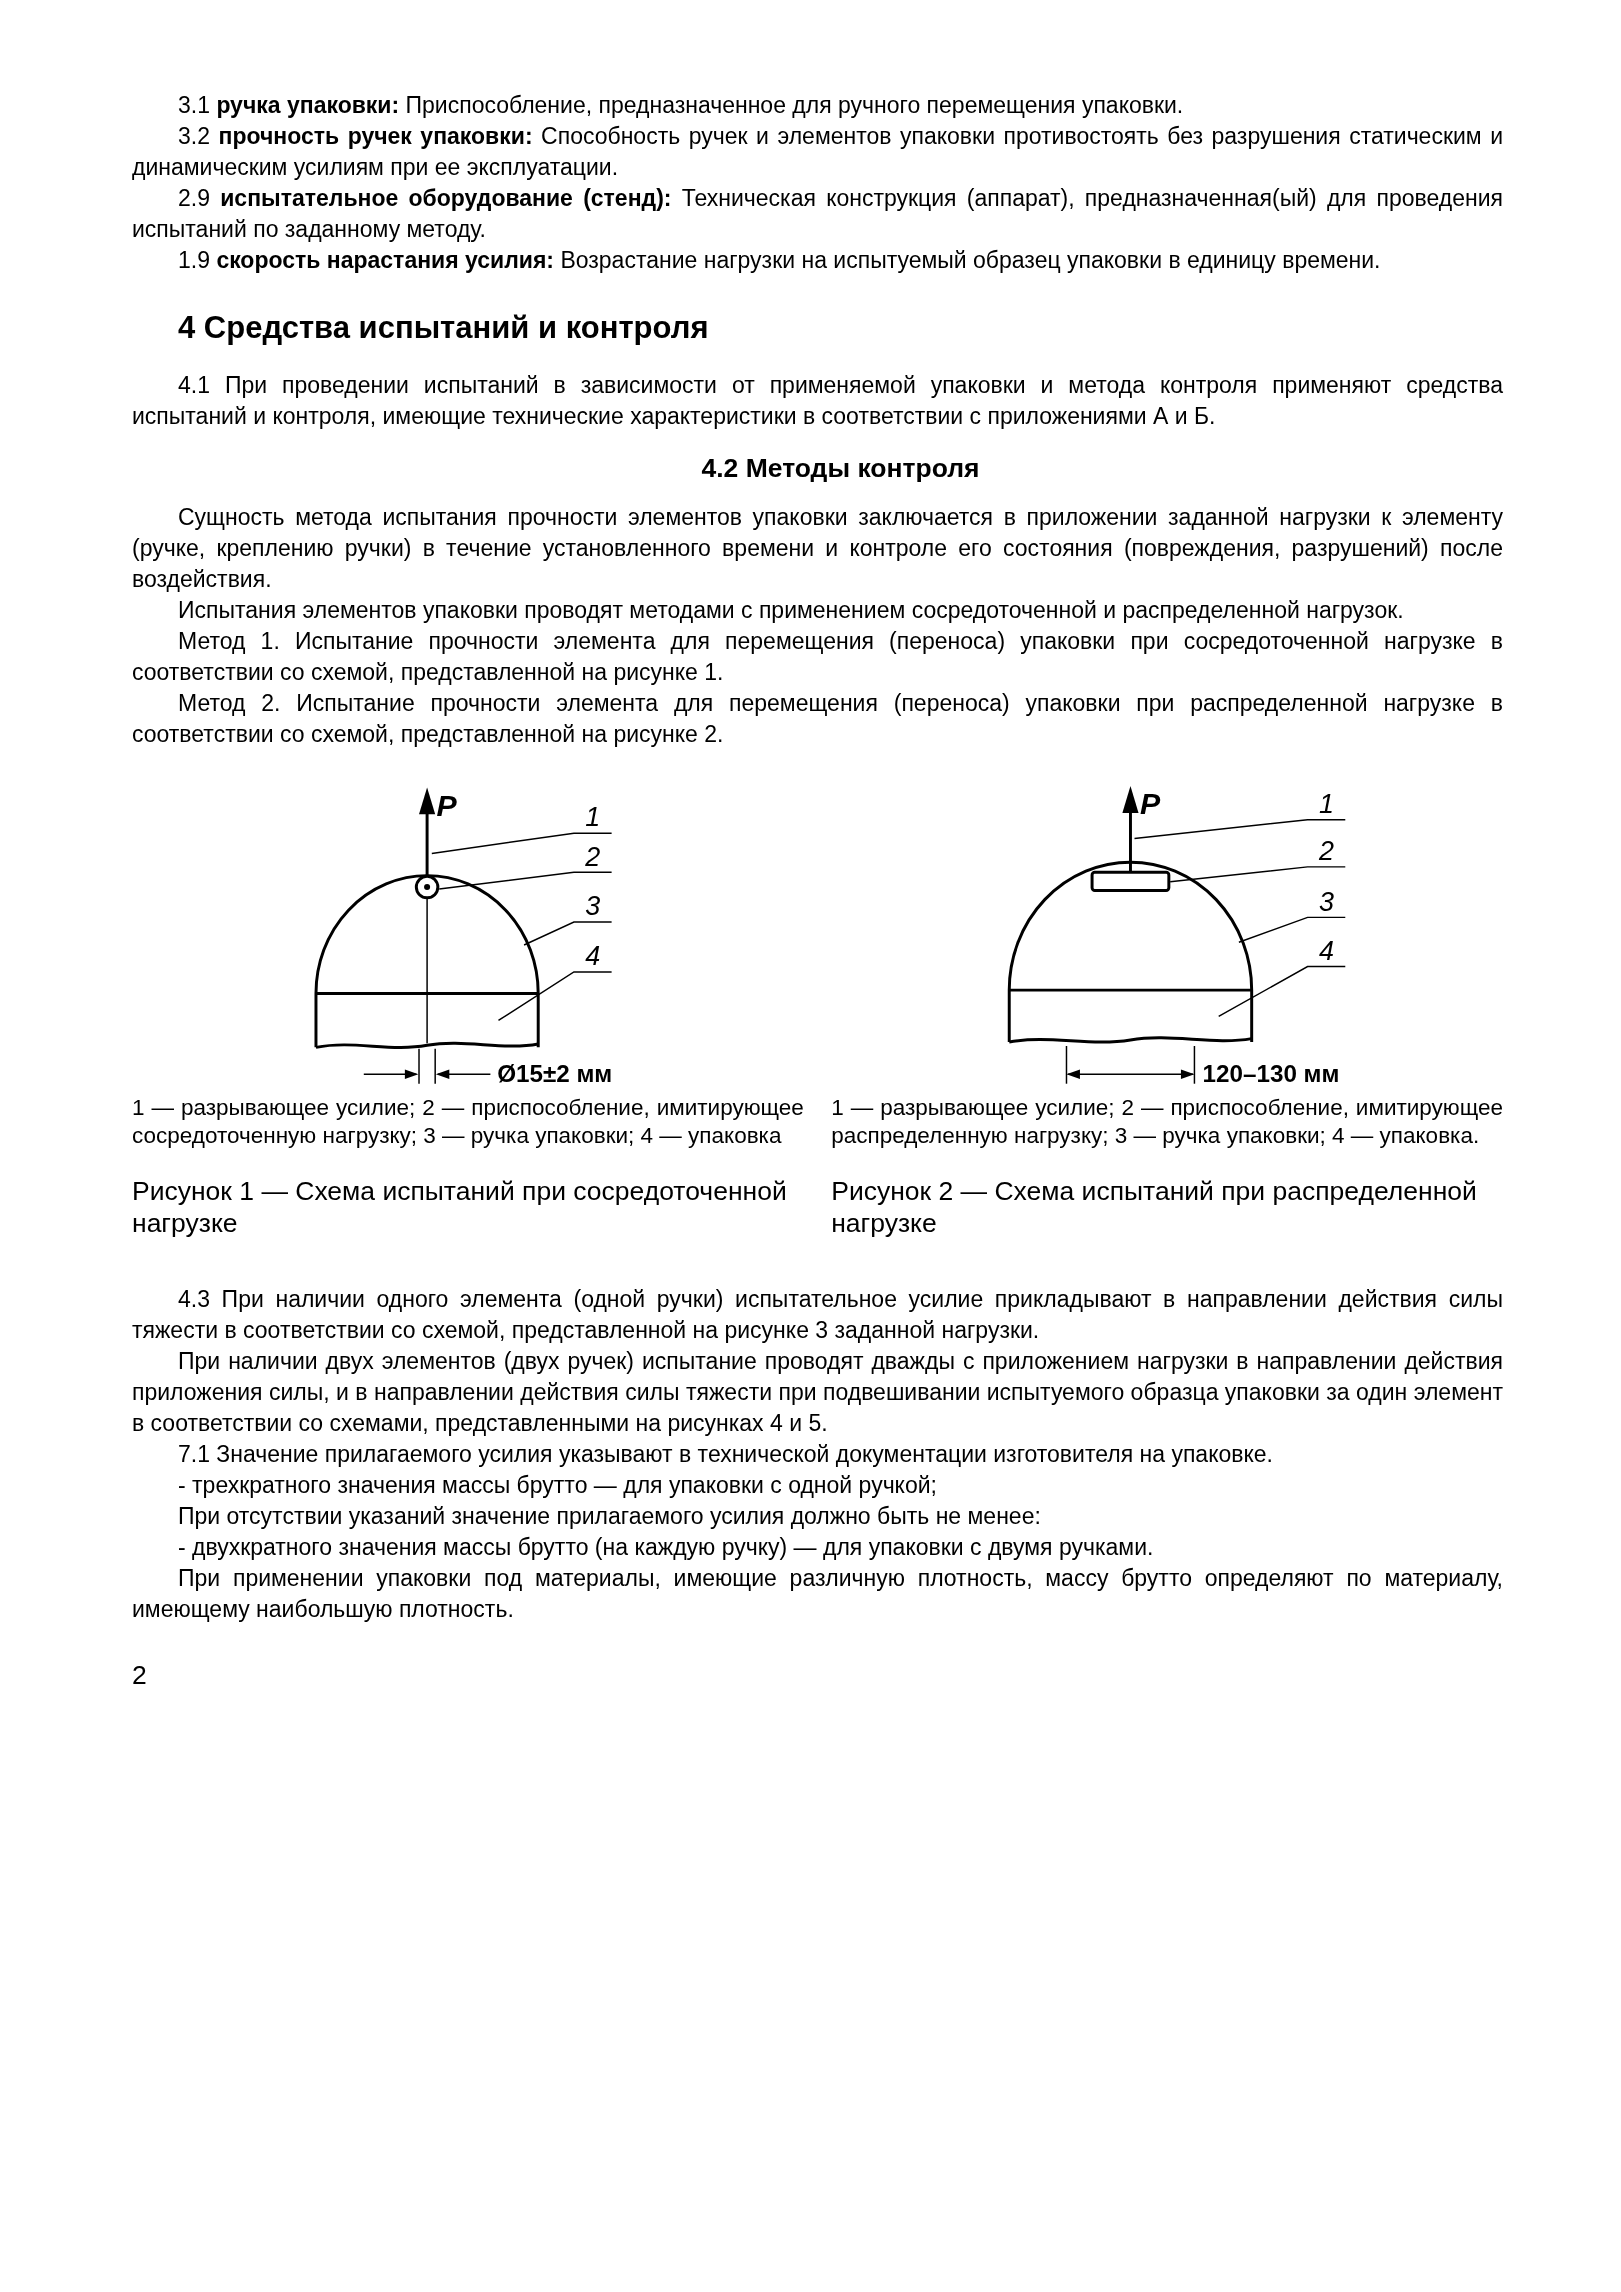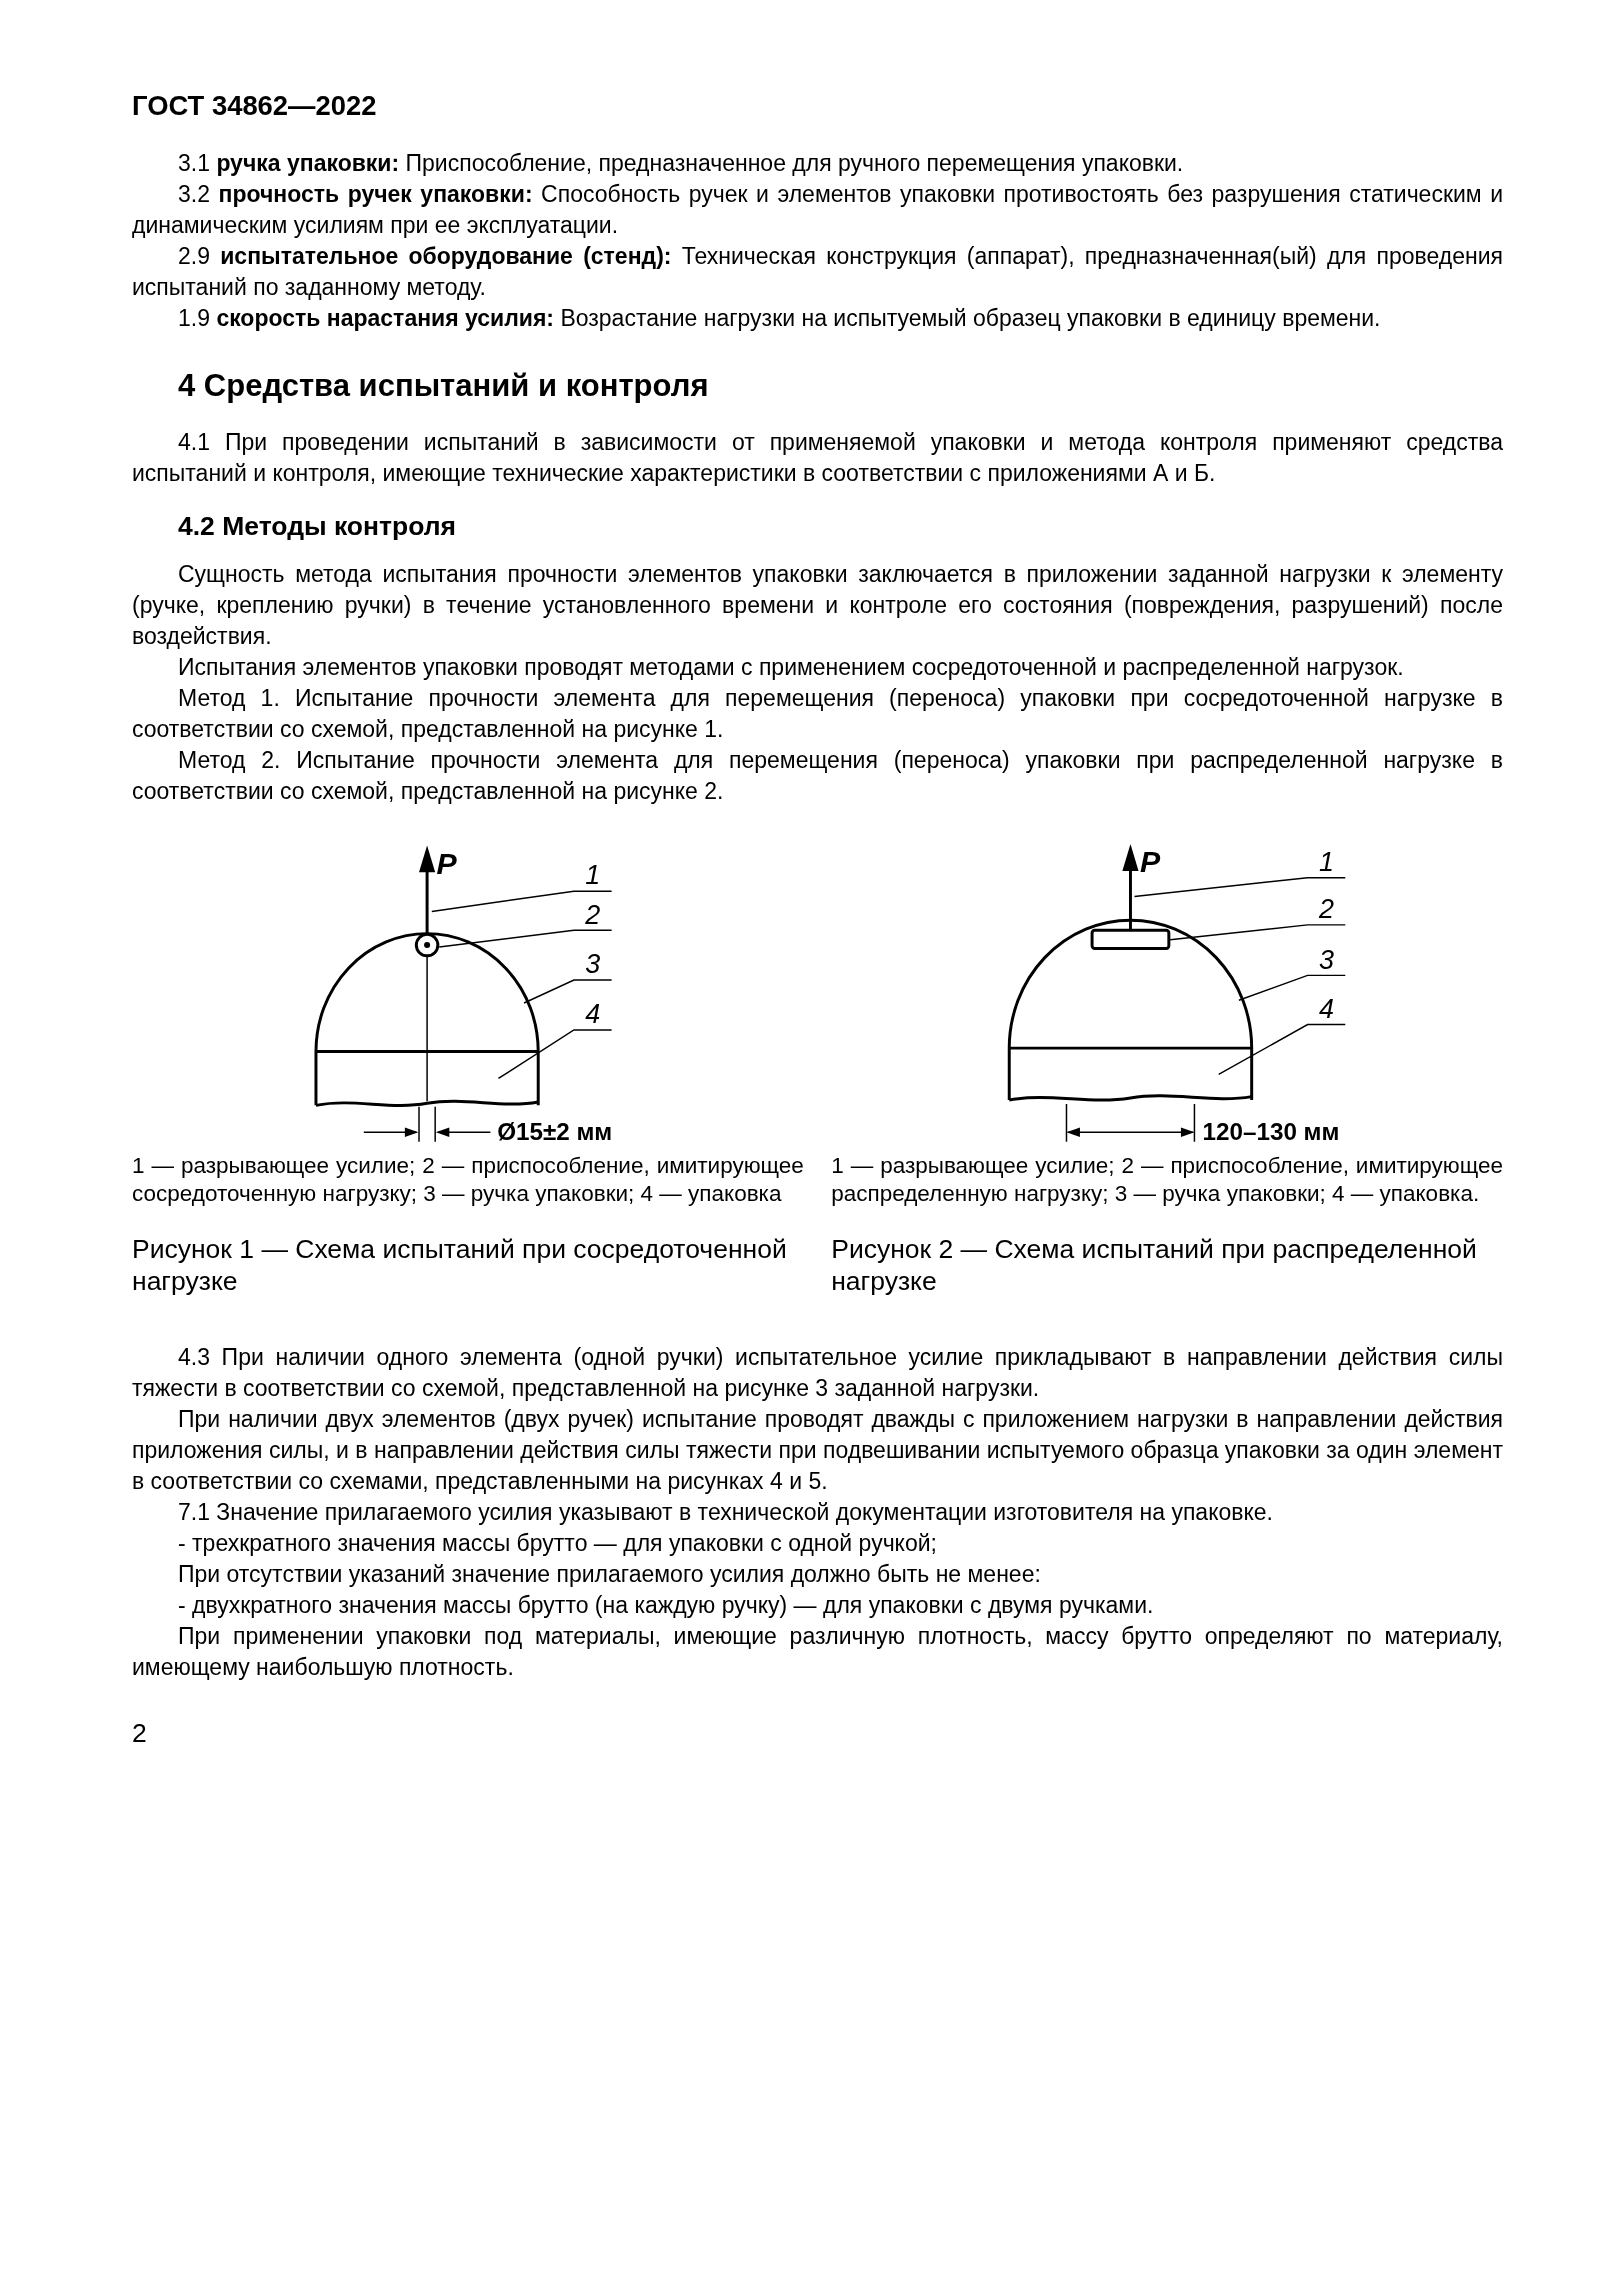--- a/index.html
+++ b/index.html
@@ -33,20 +33,21 @@
     line-height: 37px;
     font-weight: bold;
     margin: 33px 0 23.5px 46px;
   }
   .sub-heading {
     font-size: 26.5px;
     line-height: 31px;
     font-weight: bold;
     margin: 21.6px 0 17.6px;
     text-indent: 46px;
+    text-align: center;
   }
   .figures {
     display: flex;
     gap: 27.4px;
     margin-top: 21.6px;
   }
   .fig-col { flex: 1 1 0; min-width: 0; }
   .fig-svg {
     display: block;
     margin: 0 auto;
@@ -75,21 +76,20 @@
   svg text { font-family: "Liberation Sans", sans-serif; fill: #000; }
   svg .force-label { font-size: 45px; font-style: italic; font-weight: bold; }
   svg .callout-num { font-size: 40px; font-style: italic; text-anchor: middle; }
   svg .dim-label { font-size: 36px; font-weight: bold; }
 </style>
 </head>
 <body>
 
 <div class="content">
 
-  <div class="doc-header">ГОСТ 34862—2022</div>
 
   <div class="body-text">
     <p class="para"><span>3.1</span> <b>ручка упаковки:</b> <span>Приспособление, предназначенное для ручного перемещения упаковки.</span></p>
     <p class="para"><span>3.2</span> <b>прочность ручек упаковки:</b> <span>Способность ручек и элементов упаковки противостоять без разрушения статическим и динамическим усилиям при ее эксплуатации.</span></p>
     <p class="para"><span>2.9</span> <b>испытательное оборудование (стенд):</b> <span>Техническая конструкция (аппарат), предназначенная(ый) для проведения испытаний по заданному методу.</span></p>
     <p class="para"><span>1.9</span> <b>скорость нарастания усилия:</b> <span>Возрастание нагрузки на испытуемый образец упаковки в единицу времени.</span></p>
   </div>
 
   <h2 class="section-heading">4 Средства испытаний и контроля</h2>
 

